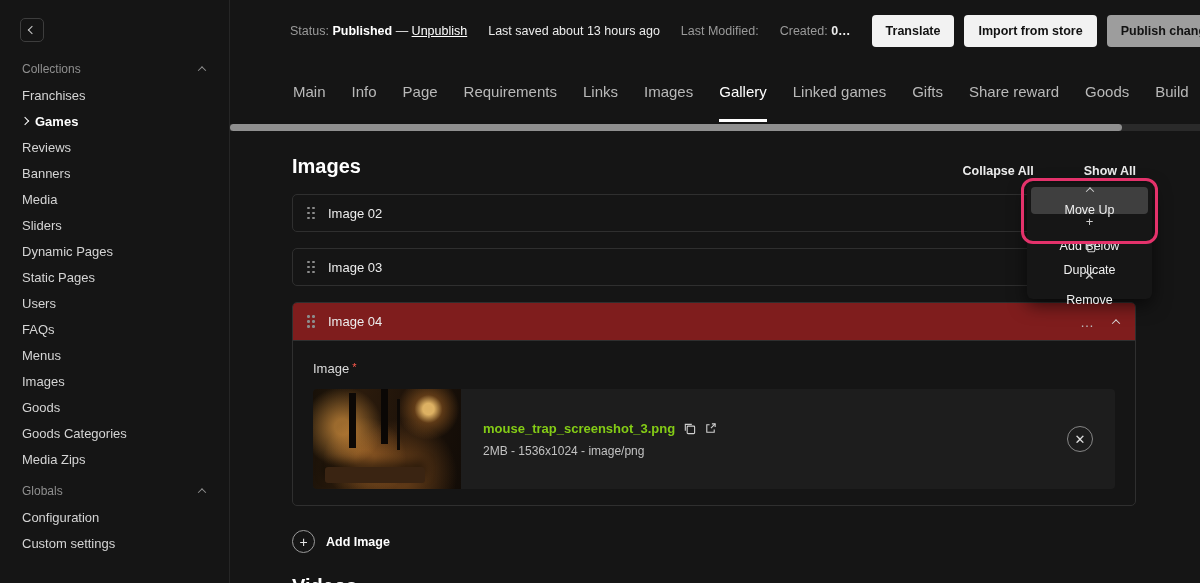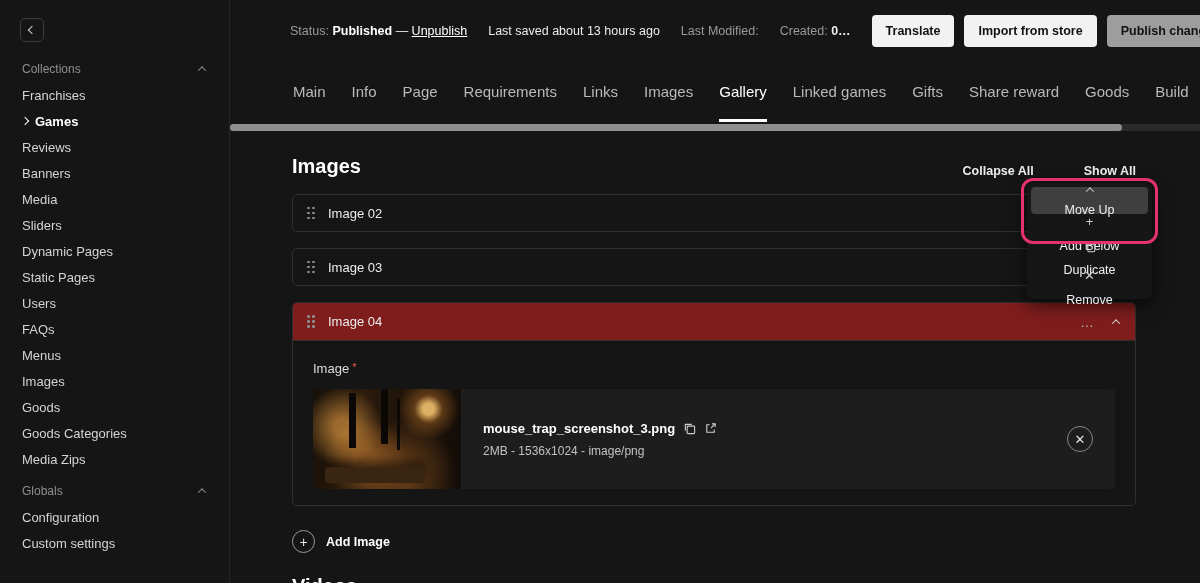--- a/index.html
+++ b/index.html
@@ -72,21 +72,21 @@
       radial-gradient(circle at 20% 38%, rgba(255,175,75,.55) 0 6%, transparent 30%),
       radial-gradient(circle at 35% 70%, rgba(212,132,52,.45) 0 8%, transparent 35%),
       radial-gradient(circle at 60% 85%, rgba(162,97,37,.5) 0 10%, transparent 45%),
       linear-gradient(100deg, #171008 0%, #2b1b0c 30%, #20140a 55%, #120c07 100%); }
   .thumb::before { content:""; position:absolute; left:46%; top:0; width:7px; height:55%; background:#0a0705;
     box-shadow:14px 8px 0 -2px #0d0906, -32px 4px 0 0 #0c0805; }
   .thumb::after { content:""; position:absolute; left:8%; bottom:6%; width:68%; height:16%; background:#3a2412;
     border-radius:3px; box-shadow:0 -6px 10px rgba(0,0,0,.5); }
   .finfo { margin-left:22px; }
   .fname-row { display:flex; align-items:center; gap:8px; }
-  .fname { font-size:13px; font-weight:700; color:#ffffff; }
+  .fname { font-size:13px; font-weight:700; color:#84cc16; }
   .icn { display:flex; cursor:pointer; }
   .fmeta { font-size:12px; color:#c2c2c2; margin-top:8px; }
   .close-btn { position:absolute; right:22px; top:50%; transform:translateY(-50%); width:26px; height:26px;
                border:1px solid #858585; border-radius:50%; display:flex; align-items:center; justify-content:center;
                color:#e0e0e0; font-size:13px; cursor:pointer; background:transparent; }
 
   .add-row { margin-top:24px; display:flex; align-items:center; gap:11px; cursor:pointer; width:max-content; }
   .plus-circle { width:23px; height:23px; border:1.5px solid #9a9a9a; border-radius:50%; color:#e6e6e6;
                  display:flex; align-items:center; justify-content:center; font-size:14px; }
   .add-label { font-size:12.5px; font-weight:700; color:#fff; }

